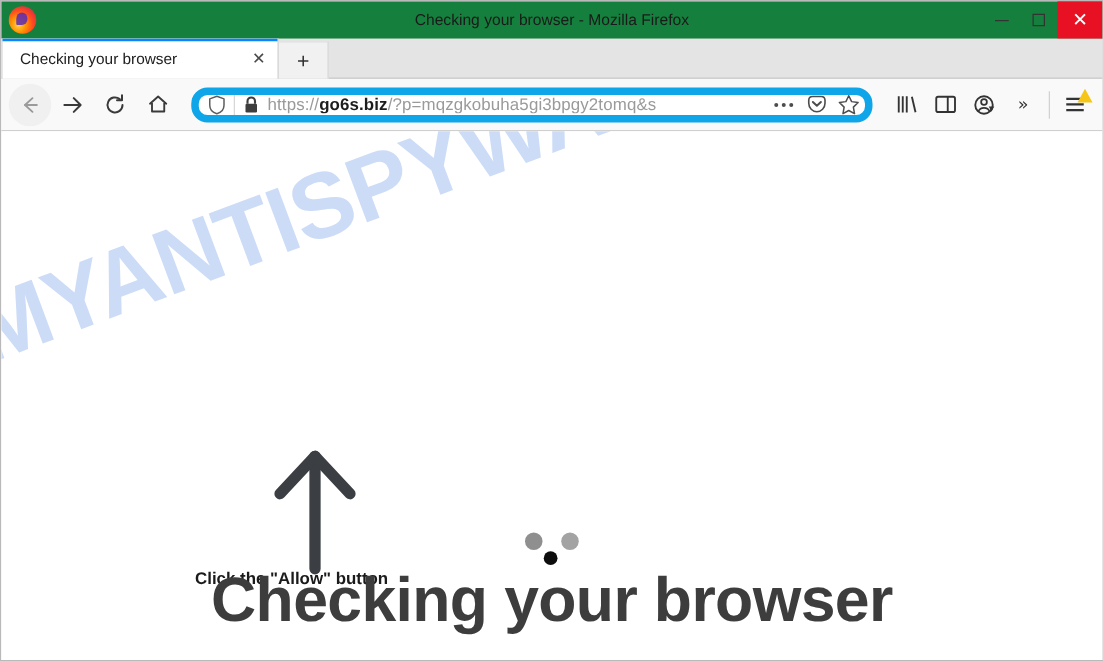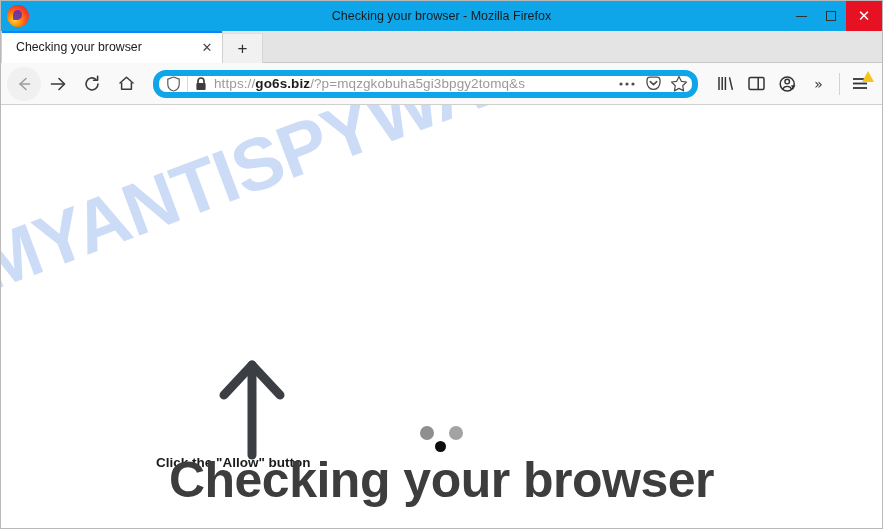--- a/index.html
+++ b/index.html
@@ -18,21 +18,21 @@
     height: 529px;
     background: #ffffff;
     border: 1px solid #b9b9b9;
     overflow: hidden;
   }
 
   
   .titlebar {
     position: relative;
     height: 30px;
-    background: #0ea5e9;
+    background: #15803d;
     display: flex;
     align-items: center;
     border-bottom: none;
   }
   .ff-logo {
     width: 22px; height: 22px;
     margin-left: 6px;
     border-radius: 50%;
     background: radial-gradient(circle at 35% 68%, #ffd34e 0%, #ff9500 28%, #ff4b1f 55%, #e0303e 78%, #b5279c 100%);
     position: relative;

